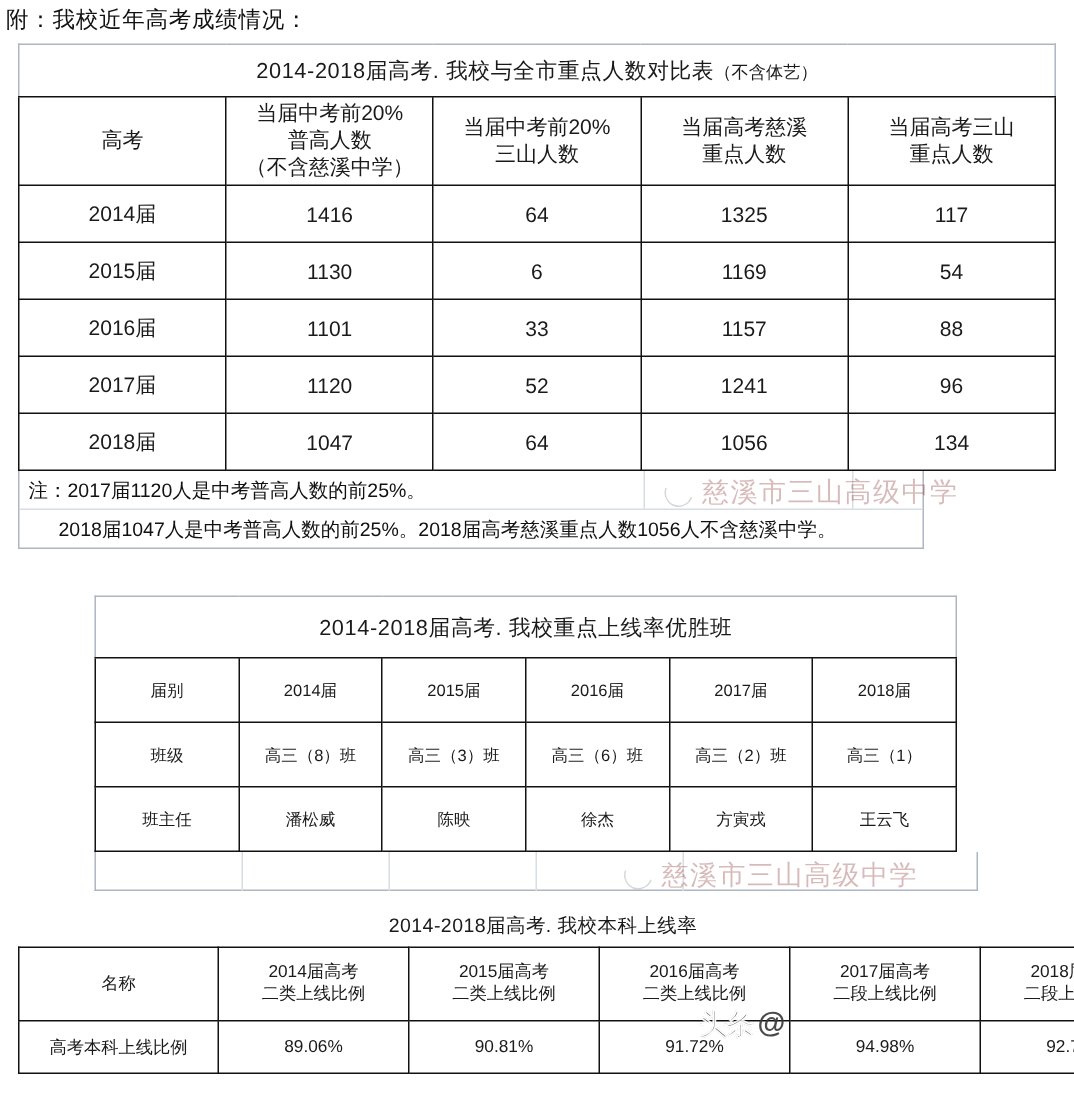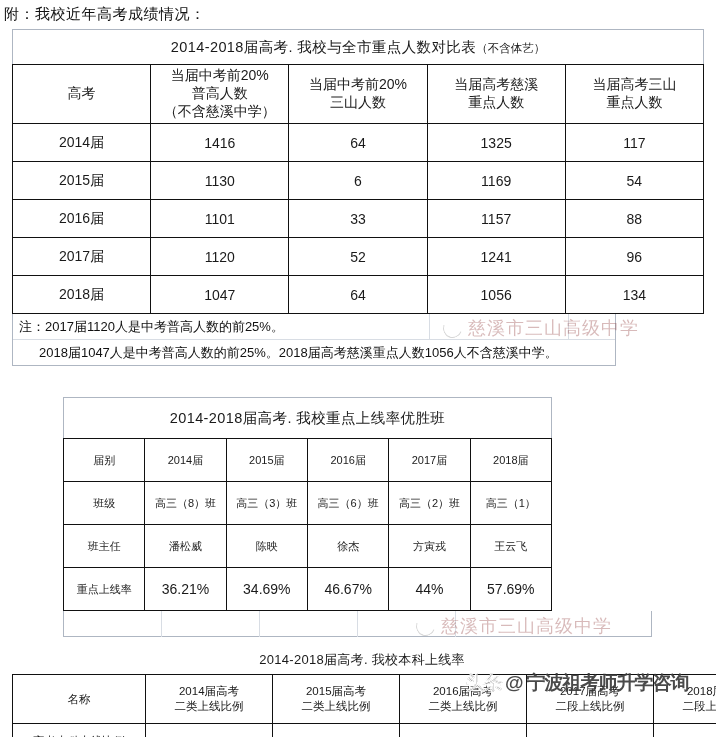--- a/index.html
+++ b/index.html
@@ -137,21 +137,21 @@
     letter-spacing: 1px;
   }
 
   
   .t2-wrap {
     position: relative;
     margin: 31px 0 0 63px;
     width: 589px;
   }
   .t2 {
-    width: 489px;
+    width: 575px;
     border: 1px solid #aeb6c2;
   }
   .t2 .title-cell {
     border: 1px solid #aeb6c2;
     border-bottom: 1px solid #111;
     font-size: 14.5px;
     height: 36px;
     letter-spacing: .4px;
   }
   .t2 td {
@@ -357,28 +357,20 @@
         <td>高三（1）</td>
       </tr>
       <tr>
         <td class="rowlabel">班主任</td>
         <td>潘松威</td>
         <td>陈映</td>
         <td>徐杰</td>
         <td>方寅戎</td>
         <td>王云飞</td>
       </tr>
-      <tr>
-        <td class="rowlabel">重点上线率</td>
-        <td class="rate">36.21%</td>
-        <td class="rate">34.69%</td>
-        <td class="rate">46.67%</td>
-        <td class="rate">44%</td>
-        <td class="rate">57.69%</td>
-      </tr>
     </tbody>
   </table>
 </div>
 
 <div class="t2-footer">
   <span class="vline-a"></span>
   <span class="vline-b"></span>
   <span class="vline-c"></span>
   <span class="vline-d"></span>
   <div class="wm-school" style="left:352px; top:3px;">
@@ -425,14 +417,13 @@
         <td>94.98%</td>
         <td>92.76%</td>
       </tr>
     </tbody>
   </table>
 </div>
 
 <div class="wm-toutiao">
   <span class="tt-label">头条</span>
   <span class="tt-at">@</span>
-  <span class="tt-name">宁波祖考师升学咨询</span>
 </div>
 
 </body></html>

